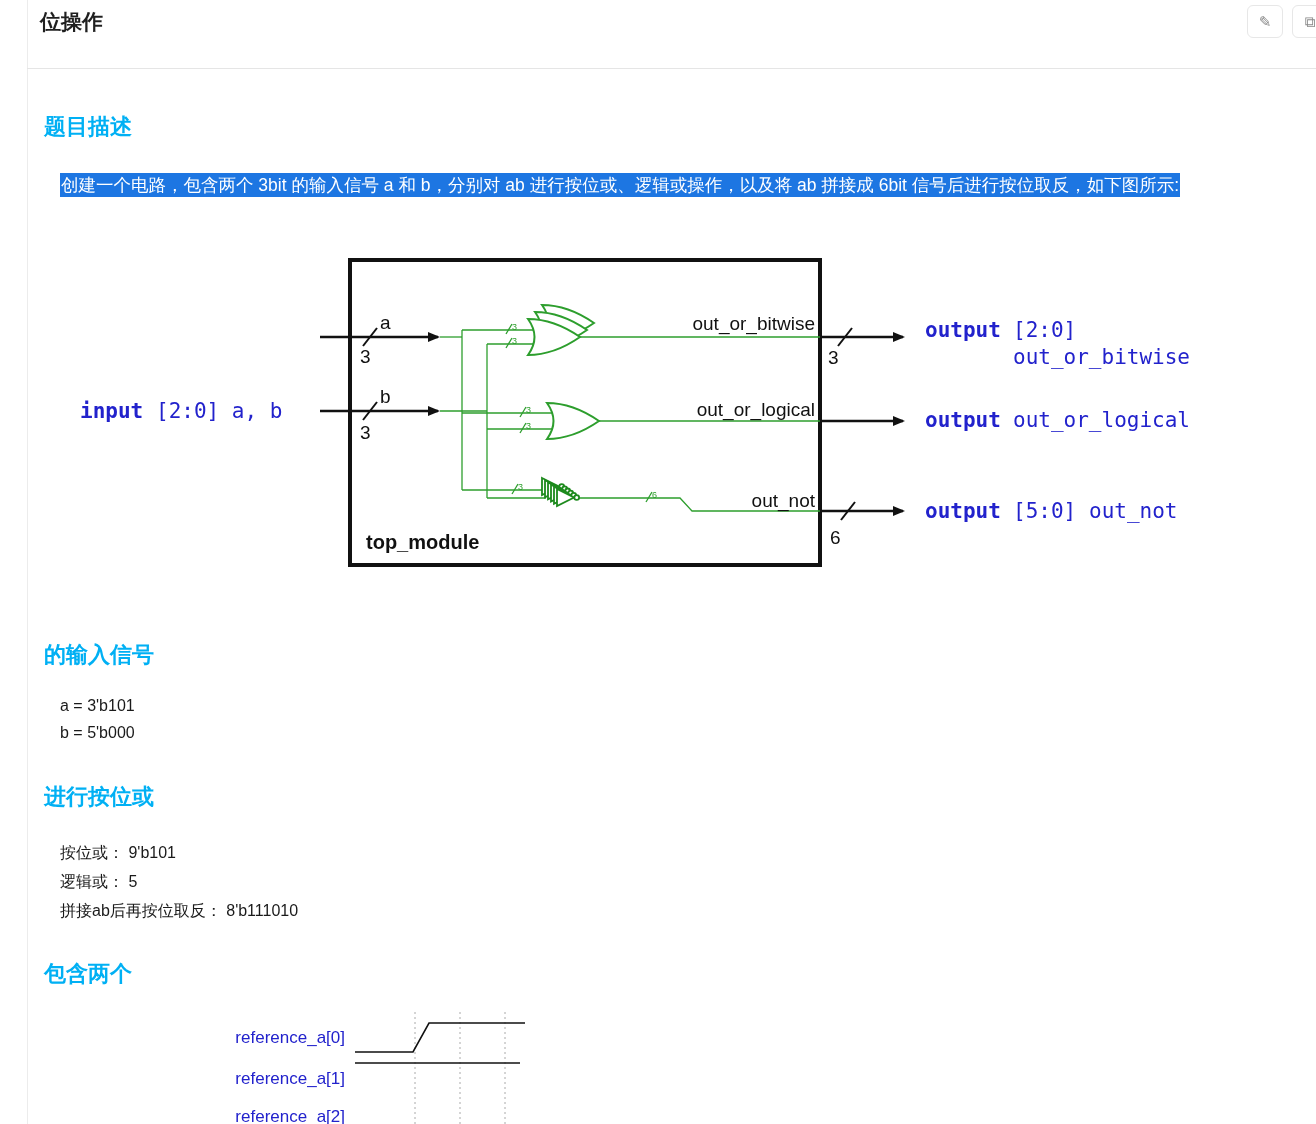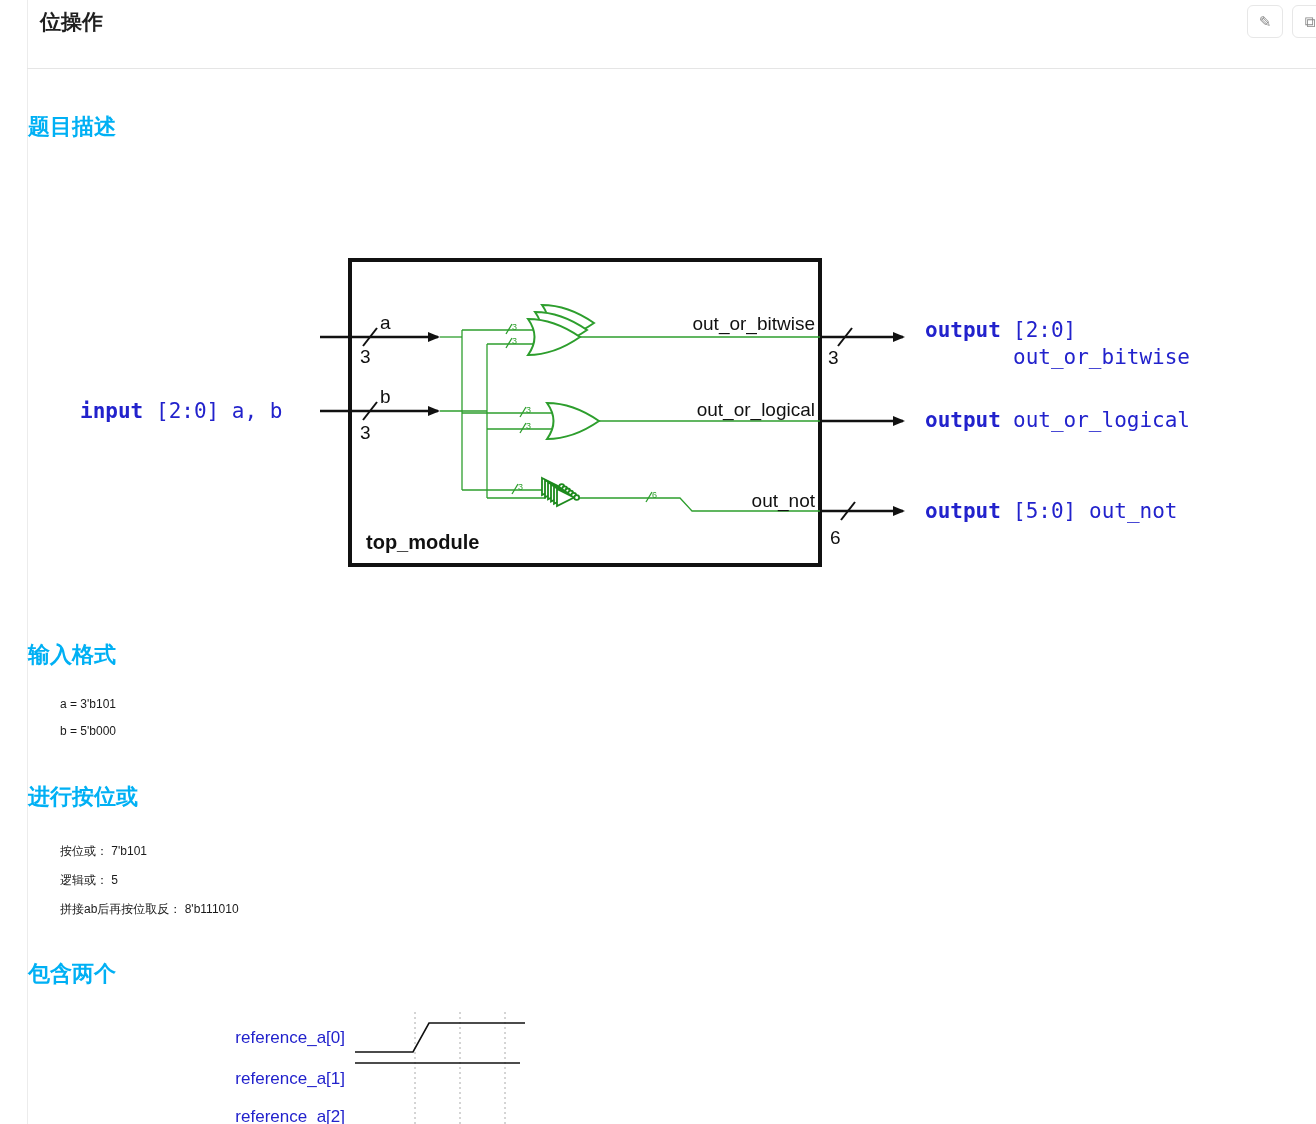--- a/index.html
+++ b/index.html
@@ -6,25 +6,25 @@
   body{background:#fff}
   .page{position:relative;width:1316px;height:1124px;background:#fff;overflow:hidden;
         font-family:"Liberation Sans","DejaVu Sans",sans-serif;color:#1a1a1a}
   .vline{position:absolute;left:27px;top:0;width:1px;height:100%;background:#ececec}
   .page-title{position:absolute;left:40px;top:8px;font-size:21px;font-weight:bold;color:#1f1f1f}
   .hdr-btn{position:absolute;top:5px;width:36px;height:33px;border:1px solid #e7e7e7;border-radius:6px;
            background:#fff;color:#8a8a8a;font-size:15px;display:flex;align-items:center;justify-content:center;cursor:pointer}
   .hdr-btn.edit{left:1247px}
   .hdr-btn.copy{left:1292px}
   .hr{position:absolute;top:68px;left:27px;right:0;height:1px;background:#e5e5e5}
-  .sec-h{position:absolute;left:28px;font-size:22px;font-weight:bold;color:#00b0f4}
+  .sec-h{position:absolute;left:44px;font-size:22px;font-weight:bold;color:#00b0f4}
   .h-desc{top:112px}.h-in{top:640px}.h-out{top:782px}.h-wave{top:959px}
   .hl-wrap{position:absolute;left:60px;top:171px;width:1240px;font-size:17.5px;line-height:29.5px}
   .hl{background:#1d76e2;color:#fff;padding:2px 1px;-webkit-box-decoration-break:clone;box-decoration-break:clone}
-  .fmt-line{position:absolute;left:60px;font-size:12px;color:#1a1a1a}
+  .fmt-line{position:absolute;left:60px;font-size:16px;color:#1a1a1a}
   .in-a{top:697px}.in-b{top:724px}
   .out-1{top:843px}.out-2{top:872px}.out-3{top:901px}
   .diagram{position:absolute;left:60px;top:250px}
   .waveform{position:absolute;left:0;top:1012px}
   .mono{font-family:"DejaVu Sans Mono","Liberation Mono",monospace}
 </style>
 </head>
 <body>
 
 <div class="page">
@@ -33,20 +33,23 @@
   <div class="page-title">位操作</div>
   <div class="hdr-btn edit">
     <span>✎</span>
   </div>
   <div class="hdr-btn copy">
     <span>⧉</span>
   </div>
   <div class="hr"></div>
 
   <div class="sec-h h-desc">题目描述</div>
+  <div class="hl-wrap">
+    <span class="hl">创建一个电路，包含两个 3bit 的输入信号 a 和 b，分别对 ab 进行按位或、逻辑或操作，以及将 ab 拼接成 6bit 信号后进行按位取反，如下图所示:</span>
+  </div>
 
   <svg class="diagram" width="1220" height="330" viewBox="0 0 1220 330">
     <defs>
       <marker id="ah" markerWidth="12" markerHeight="10" refX="10" refY="5" orient="auto" markerUnits="userSpaceOnUse">
         <path d="M0,0 L12,5 L0,10 Z" fill="#111"></path>
       </marker>
     </defs>
 
     <rect x="290" y="10" width="470" height="305" fill="none" stroke="#111" stroke-width="4"></rect>
     <text x="306" y="299" font-size="20" font-weight="bold" fill="#111">top_module</text>
@@ -155,26 +158,26 @@
       <text x="953" y="87">[2:0]</text>
       <text x="953" y="114">out_or_bitwise</text>
       <text x="865" y="177" font-weight="bold">output</text>
       <text x="953" y="177">out_or_logical</text>
       <text x="865" y="268" font-weight="bold">output</text>
       <text x="953" y="268">[5:0]</text>
       <text x="1029" y="268">out_not</text>
     </g>
   </svg>
 
-  <div class="sec-h h-in">输入格式</div>
+  <div class="sec-h h-in">的输入信号</div>
   <div class="fmt-line in-a">a = 3'b101</div>
   <div class="fmt-line in-b">b = 5'b000</div>
 
   <div class="sec-h h-out">进行按位或</div>
-  <div class="fmt-line out-1">按位或： 7'b101</div>
+  <div class="fmt-line out-1">按位或： 9'b101</div>
   <div class="fmt-line out-2">逻辑或： 5</div>
   <div class="fmt-line out-3">拼接ab后再按位取反： 8'b111010</div>
 
   <div class="sec-h h-wave">包含两个</div>
 
   <svg class="waveform" width="560" height="150" viewBox="0 0 560 150">
     <g stroke="#aaa" stroke-width="1" stroke-dasharray="2 3">
       <line x1="415" y1="0" x2="415" y2="150"></line>
       <line x1="460" y1="0" x2="460" y2="150"></line>
       <line x1="505" y1="0" x2="505" y2="150"></line>

